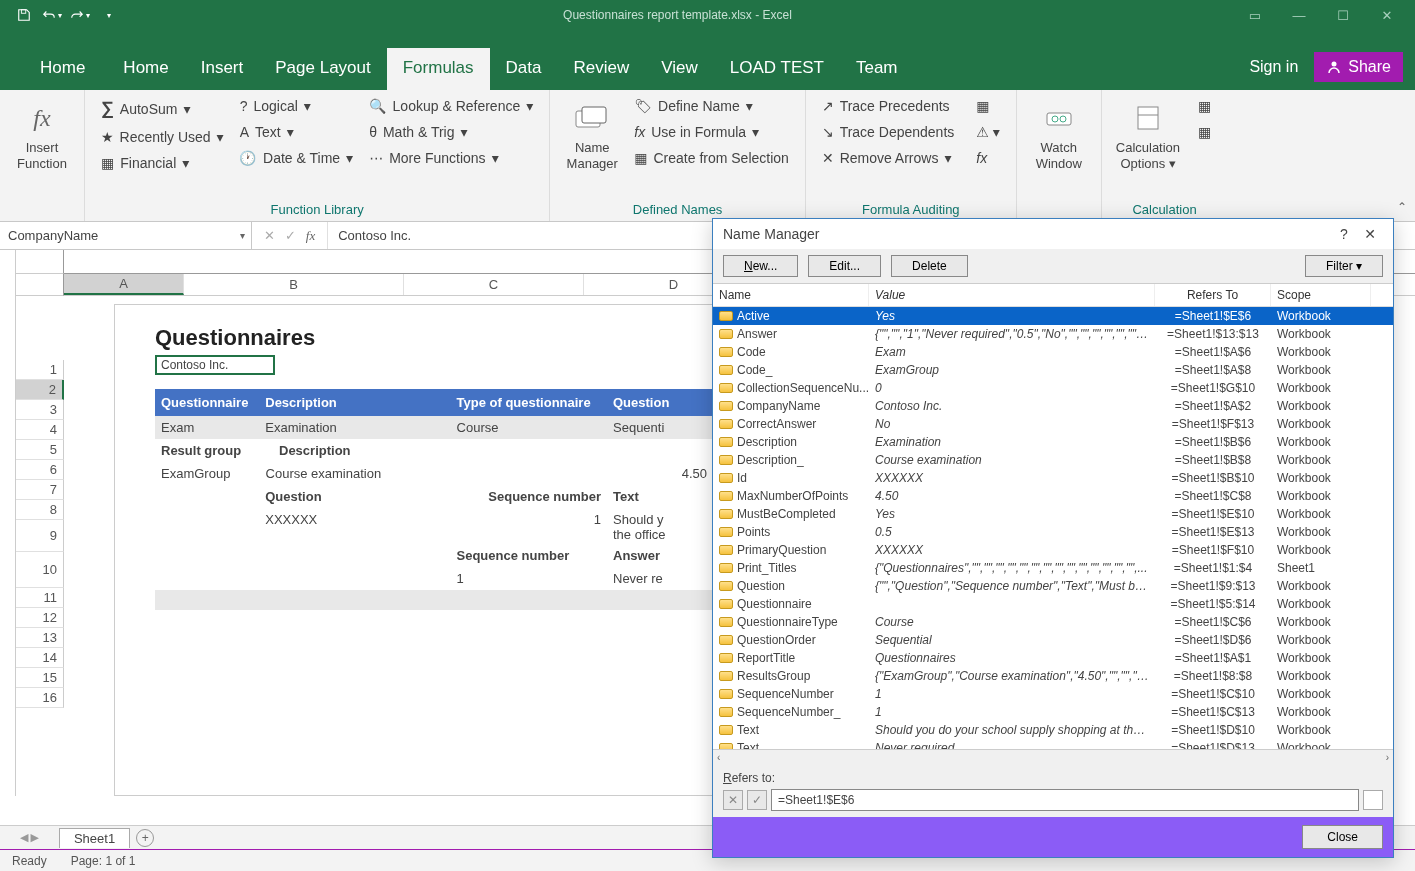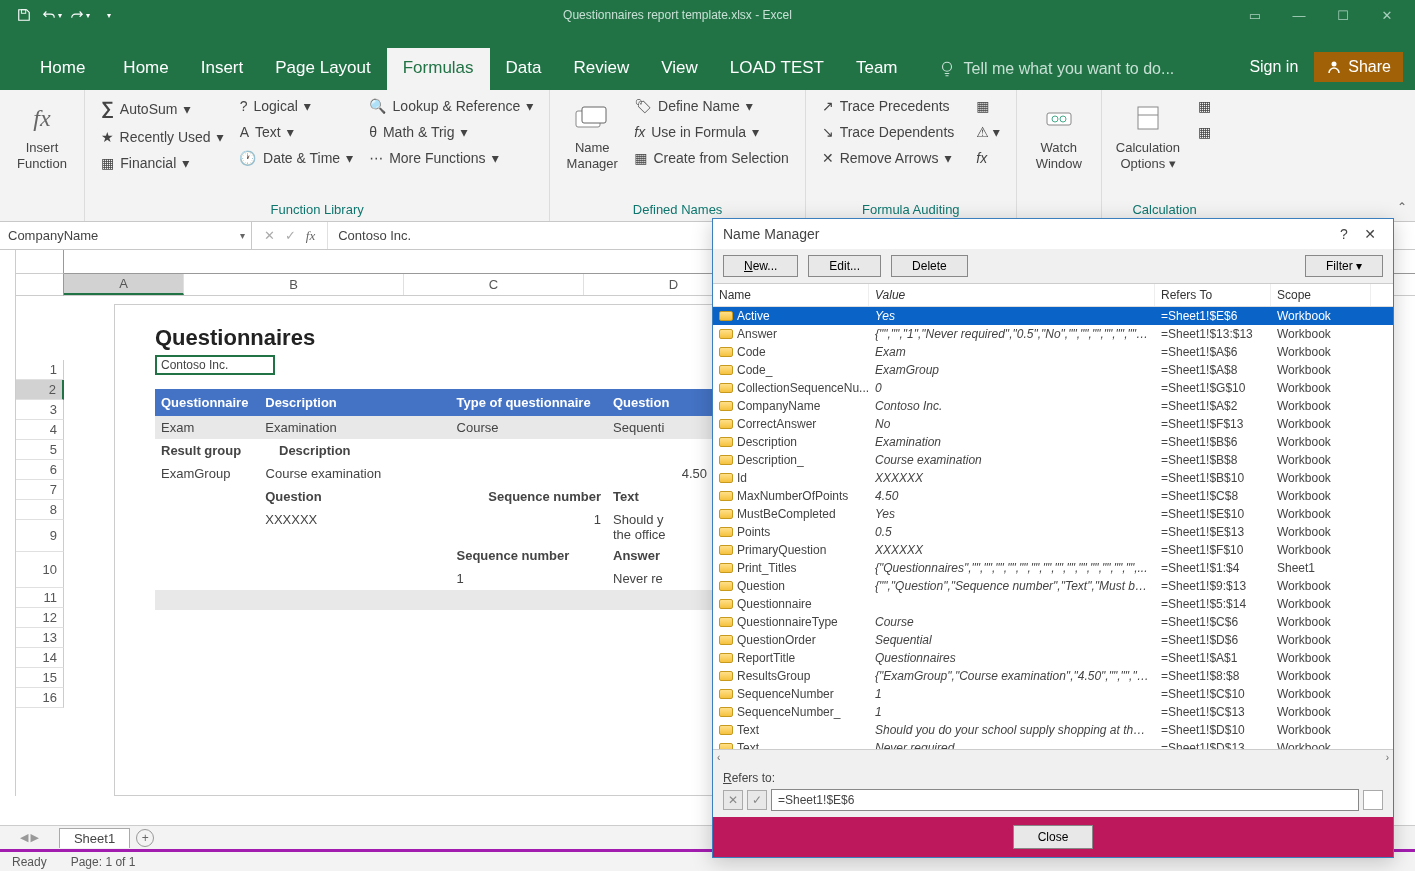--- a/index.html
+++ b/index.html
@@ -16,21 +16,21 @@
 .win-ctrls .wc { width: 40px; height: 24px; display: flex; align-items: center; justify-content: center; color: #a8d0bd; }
 
 
 .tabsrow { background: #217346; height: 60px; display: flex; align-items: flex-end; padding-left: 18px; position: relative; }
 .tab { color: #fff; font-size: 17px; padding: 10px 16px 12px; }
 .tab.file { padding: 10px 22px 12px; }
 .tab.active { background: #f3f3f3; color: #217346; }
 .tell-me { display: flex; align-items: center; gap: 8px; color: #c7e0d4; margin-left: 24px; font-size: 16px; padding-bottom: 12px; }
 .tell-me svg { width: 18px; height: 18px; fill: none; stroke: #c7e0d4; stroke-width: 1.5; }
 .right-actions { position: absolute; right: 12px; bottom: 8px; display: flex; align-items: center; gap: 16px; color: #fff; font-size: 16px; }
-.share-btn { background: #a16207; padding: 6px 12px; display: flex; align-items: center; gap: 6px; }
+.share-btn { background: #a21caf; padding: 6px 12px; display: flex; align-items: center; gap: 6px; }
 .share-btn svg { width: 16px; height: 16px; fill: #fff; }
 
 
 .ribbon { background: #f3f3f3; border-bottom: 1px solid #c8c8c8; height: 132px; display: flex; position: relative; }
 .rgroup { border-right: 1px solid #dcdcdc; padding: 4px 8px 2px; display: flex; flex-direction: column; }
 .rgroup-label { text-align: center; font-size: 13px; color: #0f766e; margin-top: auto; padding-bottom: 2px; }
 .rrow { display: flex; }
 .big-btn { display: flex; flex-direction: column; align-items: center; justify-content: flex-start; padding: 4px 6px; min-width: 68px; }
 .big-btn .ico { height: 40px; display: flex; align-items: center; justify-content: center; }
 .big-btn .lbl { font-size: 13px; color: #444; text-align: center; line-height: 1.25; margin-top: 2px; }
@@ -67,45 +67,45 @@
 .c1 { width: 118px; } .c2 { width: 218px; } .c3 { width: 178px; } .c4 { width: 120px; }
 .ralign { text-align: right; }
 
 
 .sheettabs { position: absolute; bottom: 22px; left: 0; right: 0; height: 24px; background: #f3f3f3; border-top: 1px solid #ccc; display: flex; align-items: center; padding-left: 20px; gap: 6px; }
 .sheettab { background: #fff; border: 1px solid #aaa; border-bottom: none; padding: 2px 14px; font-size: 13px; }
 .sheet-nav { display: flex; gap: 2px; color: #999; margin-right: 14px; font-size: 11px; }
 .addsheet { width: 18px; height: 18px; border: 1px solid #999; border-radius: 50%; display: flex; align-items: center; justify-content: center; font-size: 12px; color: #666; }
 
 
-.statusbar { position: absolute; bottom: 0; left: 0; right: 0; height: 22px; background: #f3f3f3; border-top: 3px solid #a21caf; display: flex; align-items: center; padding: 0 12px; font-size: 12px; color: #555; gap: 24px; }
+.statusbar { position: absolute; bottom: 0; left: 0; right: 0; height: 22px; background: #f3f3f3; border-top: 1px solid #a21caf; display: flex; align-items: center; padding: 0 12px; font-size: 12px; color: #555; gap: 24px; }
 
 
 .dialog { position: absolute; left: 712px; top: 218px; width: 682px; height: 640px; background: #fff; border: 1px solid #3b7fbf; box-shadow: 0 4px 20px rgba(0,0,0,0.2); display: flex; flex-direction: column; }
 .dlg-title { height: 30px; display: flex; align-items: center; padding: 0 10px; font-size: 14px; }
 .dlg-title .spacer { flex: 1; }
 .dlg-title .q, .dlg-title .x { width: 26px; text-align: center; font-size: 14px; }
 .dlg-toolbar { padding: 6px 10px; display: flex; gap: 10px; align-items: center; background: #f0f0f0; }
 .dlg-btn { border: 1px solid #888; background: #e8e8e8; padding: 3px 20px; font-size: 12px; }
 .dlg-list { flex: 1; overflow: auto; border-top: 1px solid #ccc; }
 .dlg-hdr { display: flex; background: #fff; border-bottom: 1px solid #ddd; font-size: 12px; color: #333; position: sticky; top: 0; }
 .dlg-hdr > div { padding: 4px 6px; border-right: 1px solid #eee; }
 .dlg-row { display: flex; font-size: 12px; padding: 1px 0; align-items: center; }
 .dlg-row.sel { background: #0a64c8; color: #fff; }
 .dlg-row > div { padding: 1px 6px; overflow: hidden; text-overflow: ellipsis; white-space: nowrap; }
 .nm-name { width: 156px; display: flex; align-items: center; gap: 4px; }
-.nm-value { width: 286px; font-style: italic; } .nm-ref { width: 116px; } .nm-scope { width: 100px; }
+.nm-value { width: 286px; font-style: italic; } .nm-ref { width: 116px; text-align: center; } .nm-scope { width: 100px; }
 .nm-ico { width: 14px; height: 10px; background: linear-gradient(#ffe08a,#f5c23e); border: 1px solid #c79a1e; border-radius: 2px; flex-shrink: 0; }
 .dlg-scroll { height: 16px; background: #f0f0f0; border-top: 1px solid #ccc; display: flex; align-items: center; justify-content: space-between; padding: 0 4px; font-size: 10px; color: #666; }
 .refersto { padding: 6px 10px; background: #f0f0f0; font-size: 12px; }
 .refersto-row { display: flex; align-items: center; gap: 4px; margin-top: 4px; }
 .refersto-row .inp { flex: 1; border: 1px solid #888; background: #fff; padding: 3px 6px; font-size: 12px; }
 .refersto-row .chk { width: 20px; height: 20px; border: 1px solid #aaa; background: #e8e8e8; display: flex; align-items: center; justify-content: center; font-size: 12px; color: #888; }
 .refersto-row .pick { width: 20px; height: 20px; border: 1px solid #aaa; background: #fff; }
-.dlg-footer { padding: 8px 20px; background: #be185d; display: flex; justify-content: center; }
+.dlg-footer { padding: 8px 10px; background: #8b5cf6; display: flex; justify-content: flex-end; }
 .outline-strip { width: 16px; border-right: 1px solid #ccc; background: #fff; }
 </style>
 </head>
 <body>
 
 <div class="titlebar">
   <div class="qat">
     <div class="qat-btn">
         <svg viewBox="0 0 16 16">
           <path d="M2 2h9l3 3v9H2z" fill="none" stroke="#fff" stroke-width="1.3"></path>
@@ -141,27 +141,20 @@
   <div class="tab file">Home</div>
   <div class="tab">Home</div>
   <div class="tab">Insert</div>
   <div class="tab">Page Layout</div>
   <div class="tab active">Formulas</div>
   <div class="tab">Data</div>
   <div class="tab">Review</div>
   <div class="tab">View</div>
   <div class="tab">LOAD TEST</div>
   <div class="tab">Team</div>
-  <div class="tell-me">
-    <svg viewBox="0 0 24 24">
-        <circle cx="12" cy="9" r="6"></circle>
-        <path d="M9 18h6M10 21h4"></path>
-      </svg>
-    <span>Tell me what you want to do...</span>
-  </div>
   <div class="right-actions">
     <span>Sign in</span>
     <div class="share-btn">
       <svg viewBox="0 0 16 16">
           <circle cx="8" cy="5" r="2.5"></circle>
           <path d="M3 14a5 5 0 0110 0" fill="none" stroke="#fff" stroke-width="1.5"></path>
         </svg>
       <span>Share</span>
     </div>
   </div>

